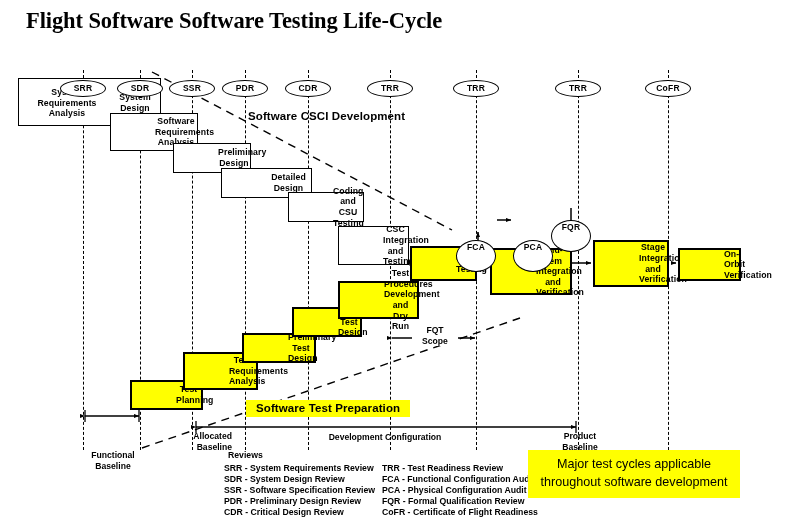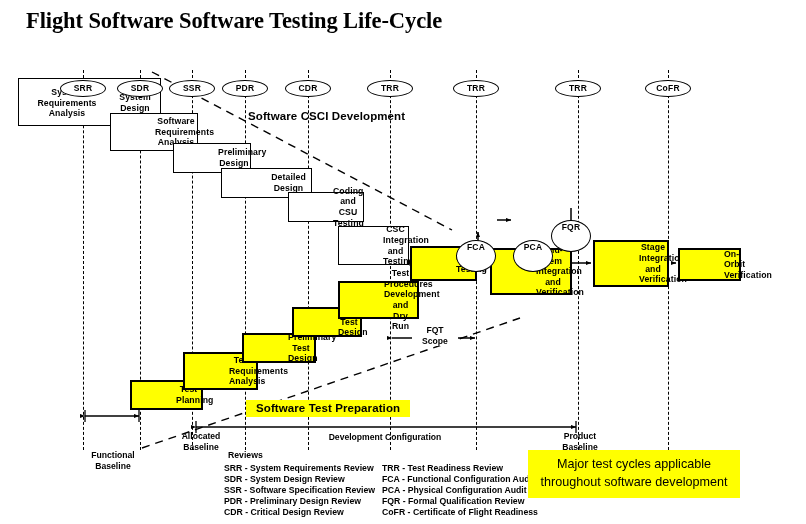--- a/index.html
+++ b/index.html
@@ -334,21 +334,21 @@
     <line x1="139" y1="410" x2="139" y2="422" stroke="#000" stroke-width="1.3"></line>
 
     <line x1="196" y1="427" x2="576" y2="427" stroke="#000" stroke-width="1.3" marker-start="url(#ah-s)" marker-end="url(#ah-s)"></line>
     <line x1="196" y1="421" x2="196" y2="433" stroke="#000" stroke-width="1.3"></line>
     <line x1="576" y1="421" x2="576" y2="433" stroke="#000" stroke-width="1.3"></line>
   </svg>
 
   <div id="fqt-scope">FQT<br>Scope</div>
 
   <div class="cap" style="left:75px; top:450px; width:76px;">Functional<br>Baseline</div>
-  <div class="cap" style="left:170px; top:431px; width:62px; text-align:center;">Allocated<br>Baseline</div>
+  <div class="cap" style="left:170px; top:431px; width:62px; text-align:right;">Allocated<br>Baseline</div>
   <div class="cap" style="left:290px; top:432px; width:190px;">Development Configuration</div>
   <div class="cap" style="left:549px; top:431px; width:62px;">Product<br>Baseline</div>
 
   <div id="legend">
     <div class="legend-title">Reviews</div>
     <div class="legend-cols">
       <div class="col-a">
         <div class="litem">SRR - System Requirements Review</div>
         <div class="litem">SDR - System Design Review</div>
         <div class="litem">SSR - Software Specification Review</div>

